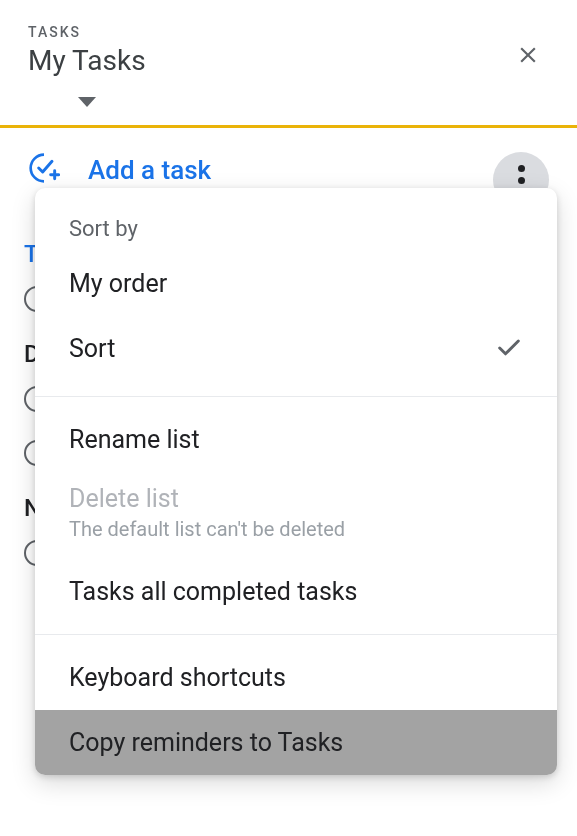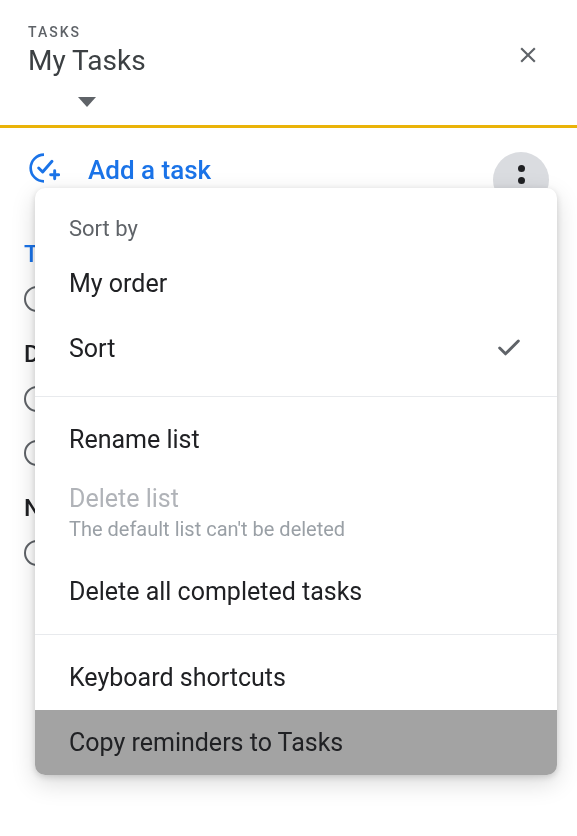--- a/index.html
+++ b/index.html
@@ -263,21 +263,21 @@
   <div class="menu-divider"></div>
   <div class="menu-section">
     <div class="menu-item">
       <span>Rename list</span>
     </div>
     <div class="menu-item-disabled">
       <div class="menu-item-title">Delete list</div>
       <div class="menu-item-sub">The default list can't be deleted</div>
     </div>
     <div class="menu-item">
-      <span>Delete all completed tasks</span>
+      <span>Tasks all completed tasks</span>
     </div>
   </div>
   <div class="menu-divider"></div>
   <div class="menu-section" style="padding-bottom:0">
     <div class="menu-item">
       <span>Keyboard shortcuts</span>
     </div>
     <div class="menu-item highlighted">
       <span>Copy reminders to Tasks</span>
     </div>

